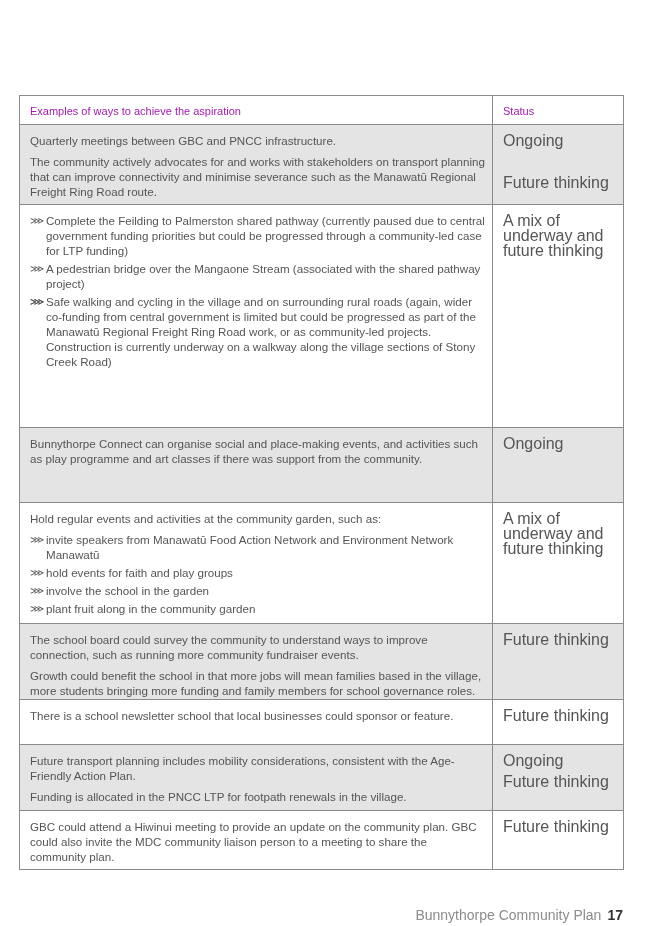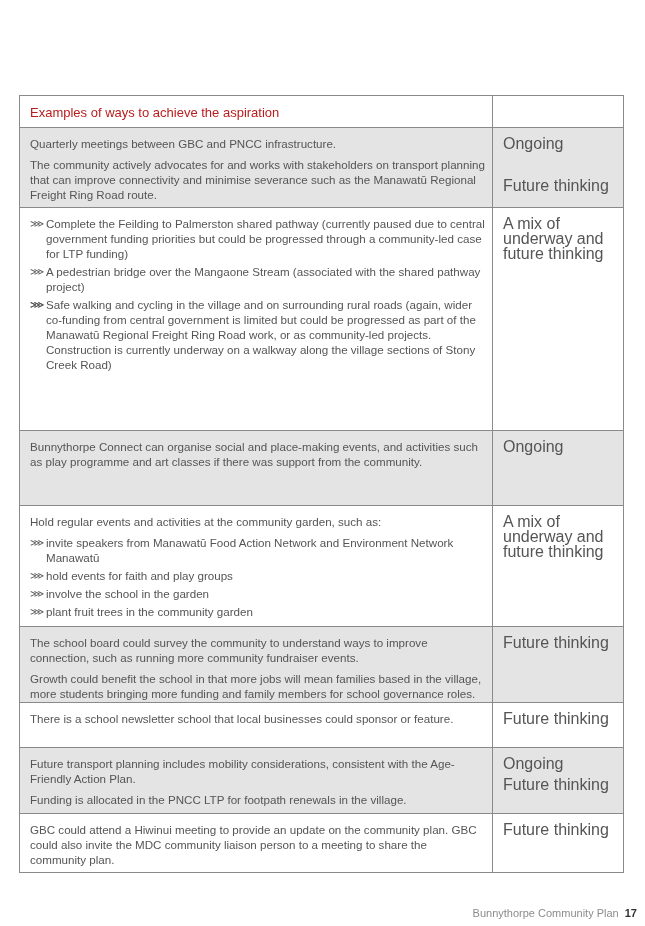--- a/index.html
+++ b/index.html
@@ -10,35 +10,36 @@
   .tbl {
     position: absolute; left: 19px; top: 95px; width: 603px;
     border: 1px solid #8a8a8a; border-collapse: collapse;
   }
   .row { display: flex; border-top: 1px solid #8a8a8a; box-sizing: border-box; }
   .row:first-child { border-top: none; }
   .row.grey { background: #e4e4e4; }
   .row.white { background: #ffffff; }
   .c1 { width: 473px; box-sizing: border-box; padding: 8px 6px 6px 10px; border-right: 1px solid #8a8a8a; }
   .c2 { flex: 1; box-sizing: border-box; padding: 8px 9px 6px 10px; }
-  .hdr .c1, .hdr .c2 { color: #b91c1c; font-size: 13px; padding: 9px 10px 7px 10px; }
+  .hdr .c1, .hdr .c2 { color: #a21caf; font-size: 11px; padding: 9px 10px 7px 10px; }
   .p { font-size: 11.6px; line-height: 15px; margin: 0 0 6px 0; color: #555; }
   .s { font-size: 16px; line-height: 15px; color: #555; }
   ul { list-style: none; margin: 0; padding: 0; }
   li { position: relative; padding-left: 16px; font-size: 11.6px; line-height: 15px; margin: 0 0 3px 0; color: #555; }
   .bullet { position: absolute; left: 0; top: 0; font-size: 10px; color: #555; }
-  .footer { position: absolute; right: 8px; top: 907px; font-size: 11px; color: #8c8c8c; }
+  .footer { position: absolute; right: 22px; top: 907px; font-size: 14px; color: #8c8c8c; }
   .footer .pg { color: #333; font-weight: bold; margin-left: 6px; }
 </style>
 </head>
 <body>
 
 <div class="tbl">
   <div class="row hdr white">
     <div class="c1">Examples of ways to achieve the aspiration</div>
+    <div class="c2">Status</div>
   </div>
 
   <div class="row grey" style="height:80px">
     <div class="c1">
       <p class="p">Quarterly meetings between GBC and PNCC infrastructure.</p>
       <p class="p">The community actively advocates for and works with stakeholders on transport planning that can improve connectivity and minimise severance such as the Manawatū Regional Freight Ring Road route.</p>
     </div>
     <div class="c2">
       <div class="s">Ongoing</div>
       <div class="s" style="margin-top:27px">Future thinking</div>
@@ -68,21 +69,21 @@
     </div>
   </div>
 
   <div class="row white" style="height:121px">
     <div class="c1">
       <p class="p">Hold regular events and activities at the community garden, such as:</p>
       <ul>
         <li><span class="bullet">⋙</span><span>invite speakers from Manawatū Food Action Network and Environment Network Manawatū</span></li>
         <li><span class="bullet">⋙</span><span>hold events for faith and play groups</span></li>
         <li><span class="bullet">⋙</span><span>involve the school in the garden</span></li>
-        <li><span class="bullet">⋙</span><span>plant fruit trees in the community garden</span></li>
+        <li><span class="bullet">⋙</span><span>plant fruit along in the community garden</span></li>
       </ul>
     </div>
     <div class="c2">
       <div class="s">A mix of underway and future thinking</div>
     </div>
   </div>
 
   <div class="row grey" style="height:76px">
     <div class="c1">
       <p class="p">The school board could survey the community to understand ways to improve connection, such as running more community fundraiser events.</p>

